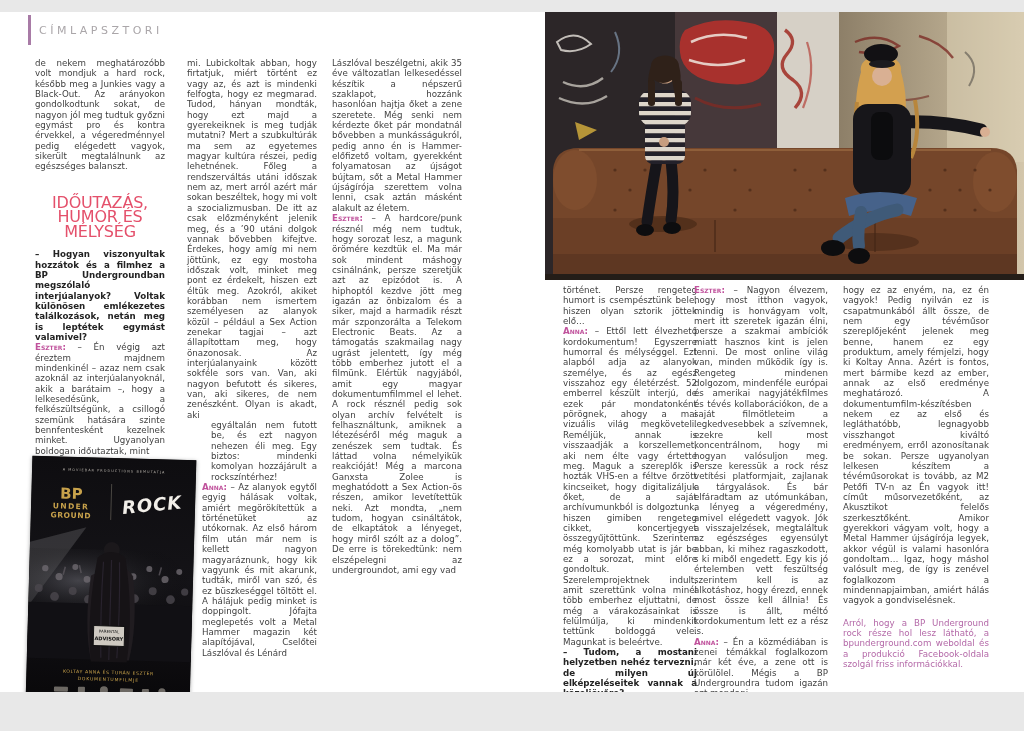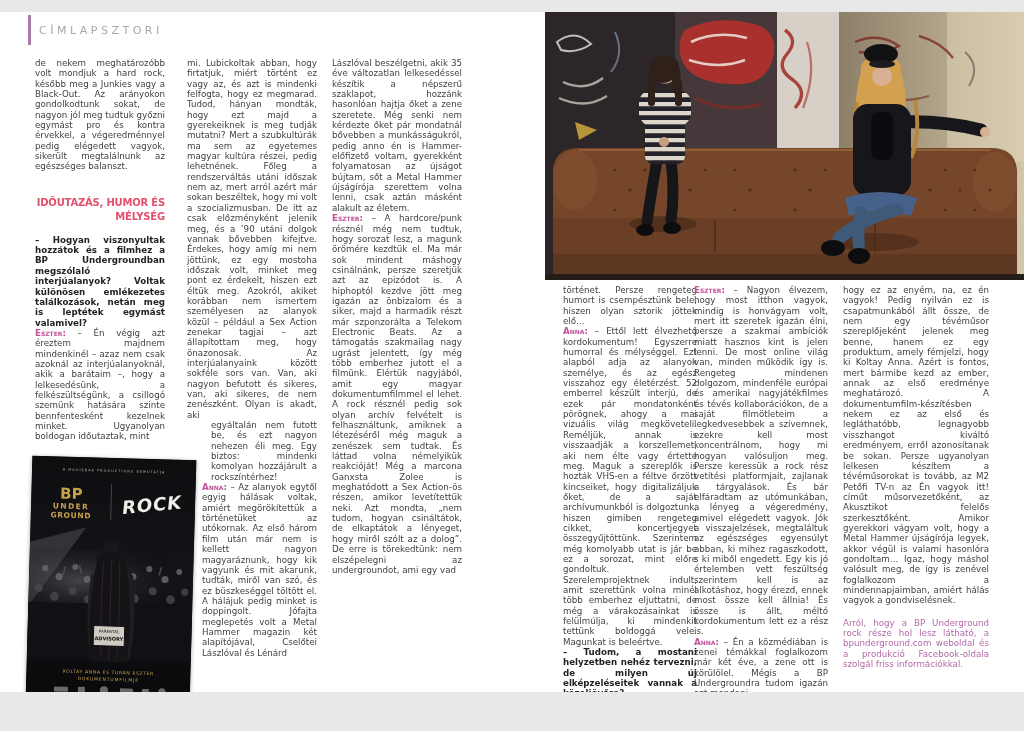--- a/index.html
+++ b/index.html
@@ -7,22 +7,22 @@
     position:relative; width:1024px; height:680px; background:#ffffff;
     font-family:"DejaVu Sans", sans-serif; overflow:hidden; margin:12px auto;
   }
   
   .kicker-bar { position:absolute; left:28px; top:3px; width:3px; height:30px; background:#a87ba6; }
   .kicker { position:absolute; left:39px; top:12px; font-size:11px; letter-spacing:3.5px; color:#aaa6a9; }
   
   .col { position:absolute; font-size:8.7px; line-height:10.35px; color:#3f3f3f; text-align:justify; }
   .col p { margin:0; }
   .q { font-weight:bold; color:#232323; }
-  .heading { font-size:10px; line-height:14.5px; font-weight:700; color:#e4506b;
-             margin:24px 0 10px 0; letter-spacing:-0.2px; text-align:right; }
+  .heading { font-size:16px; line-height:14.5px; font-weight:400; color:#e4506b;
+             margin:24px 0 10px 0; letter-spacing:-0.2px; text-align:center; }
   .speaker { font-variant:small-caps; font-weight:bold; color:#c0529c; }
   .wrap-indent-1 { padding-left:24px; }
   .wrap-indent-2 { padding-left:15px; }
   .info { color:#b469a8; margin-top:12px !important; }
   
   .poster { position:absolute; left:29px; top:446px; width:164px; height:244px;
             transform:rotate(1.6deg); box-shadow:0 1px 4px rgba(0,0,0,.35); background:#0c0b0d; }
   
   .photo { position:absolute; left:545px; top:0; width:479px; height:268px; overflow:hidden; }
   

